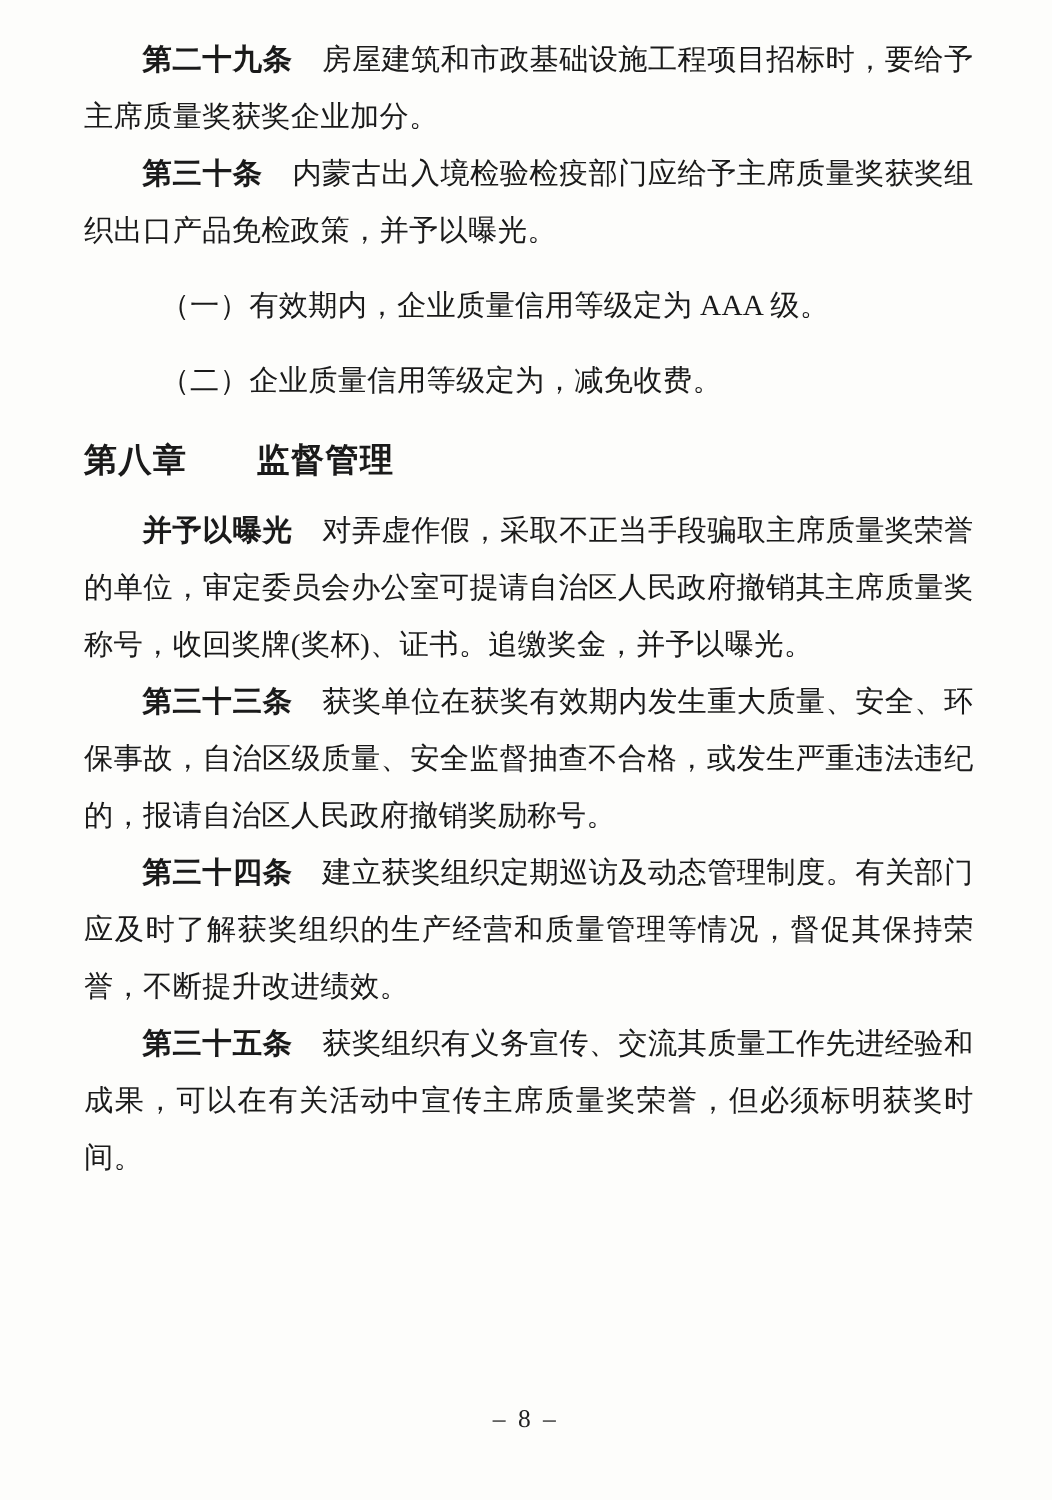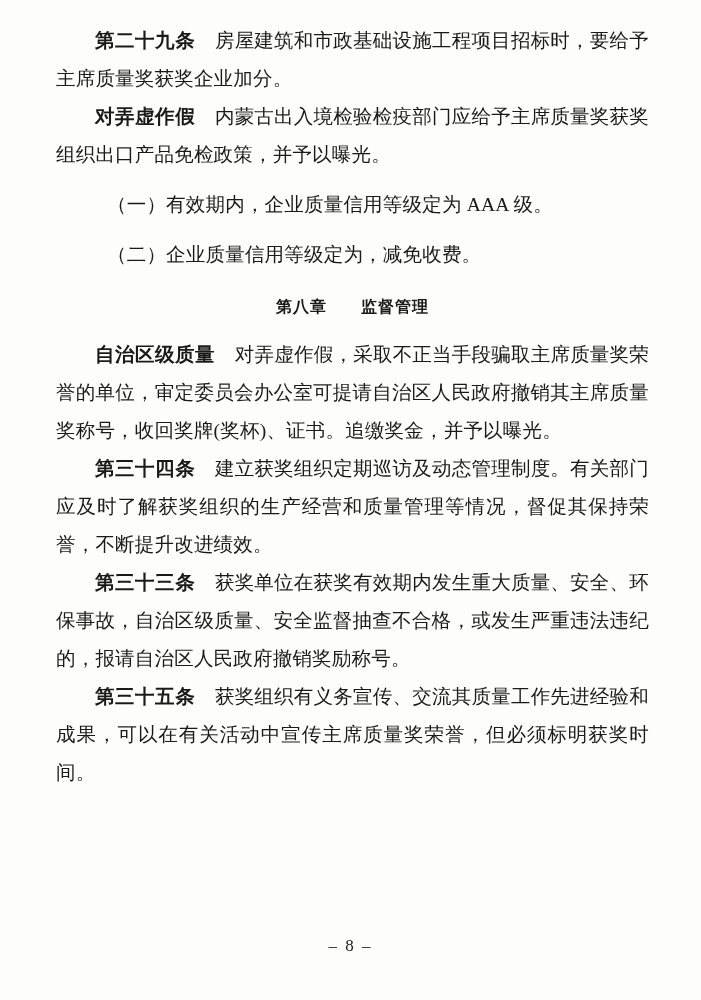--- a/index.html
+++ b/index.html
@@ -37,24 +37,24 @@
   p.para .art-no {
     font-weight: bold;
     letter-spacing: 0.5px;
   }
   p.item {
     margin: 12px;
     text-indent: 2em;
   }
   h2.chapter {
     margin: 14px 0 10px 0;
-    font-size: 16px;
+    font-size: 22px;
     line-height: 38px;
     font-weight: bold;
-    text-align: center;
+    text-align: left;
     text-indent: 0;
     letter-spacing: 1px;
   }
   .footer {
     position: absolute;
     left: 0;
     right: 0;
     bottom: 44px;
     text-align: center;
     font-size: 17px;
@@ -64,32 +64,32 @@
   }
 </style>
 </head>
 <body>
 
 <div class="page">
   <div class="doc-body">
 
     <p class="para"><span class="art-no">第二十九条</span><span>　房屋建筑和市政基础设施工程项目招标时，要给予主席质量奖获奖企业加分。</span></p>
 
-    <p class="para"><span class="art-no">对弄虚作假</span><span>　内蒙古出入境检验检疫部门应给予主席质量奖获奖组织出口产品免检政策，并予以曝光。</span></p>
+    <p class="para"><span class="art-no">第三十条</span><span>　内蒙古出入境检验检疫部门应给予主席质量奖获奖组织出口产品免检政策，并予以曝光。</span></p>
 
 
     <p class="item">（一）有效期内，企业质量信用等级定为 AAA 级。</p>
     <p class="item">（二）企业质量信用等级定为，减免收费。</p>
 
     <h2 class="chapter">第八章　　监督管理</h2>
 
-    <p class="para"><span class="art-no">自治区级质量</span><span>　对弄虚作假，采取不正当手段骗取主席质量奖荣誉的单位，审定委员会办公室可提请自治区人民政府撤销其主席质量奖称号，收回奖牌(奖杯)、证书。追缴奖金，并予以曝光。</span></p>
+    <p class="para"><span class="art-no">并予以曝光</span><span>　对弄虚作假，采取不正当手段骗取主席质量奖荣誉的单位，审定委员会办公室可提请自治区人民政府撤销其主席质量奖称号，收回奖牌(奖杯)、证书。追缴奖金，并予以曝光。</span></p>
+
+    <p class="para"><span class="art-no">第三十三条</span><span>　获奖单位在获奖有效期内发生重大质量、安全、环保事故，自治区级质量、安全监督抽查不合格，或发生严重违法违纪的，报请自治区人民政府撤销奖励称号。</span></p>
 
     <p class="para"><span class="art-no">第三十四条</span><span>　建立获奖组织定期巡访及动态管理制度。有关部门应及时了解获奖组织的生产经营和质量管理等情况，督促其保持荣誉，不断提升改进绩效。</span></p>
-
-    <p class="para"><span class="art-no">第三十三条</span><span>　获奖单位在获奖有效期内发生重大质量、安全、环保事故，自治区级质量、安全监督抽查不合格，或发生严重违法违纪的，报请自治区人民政府撤销奖励称号。</span></p>
 
     <p class="para"><span class="art-no">第三十五条</span><span>　获奖组织有义务宣传、交流其质量工作先进经验和成果，可以在有关活动中宣传主席质量奖荣誉，但必须标明获奖时间。</span></p>
 
   </div>
 
   <div class="footer">– 8 –</div>
 </div>
 
 </body></html>

